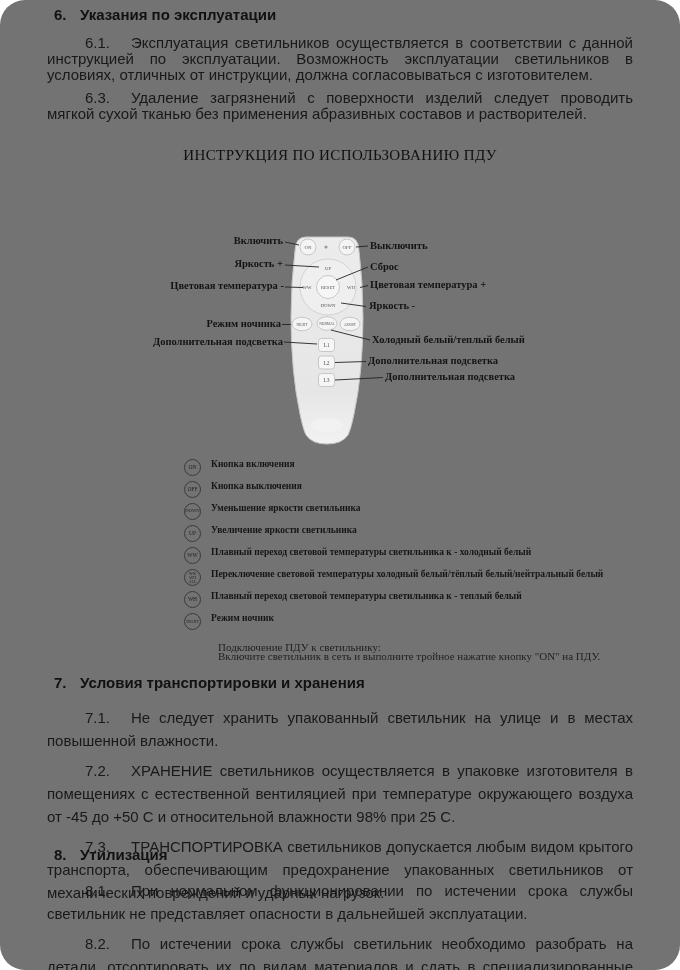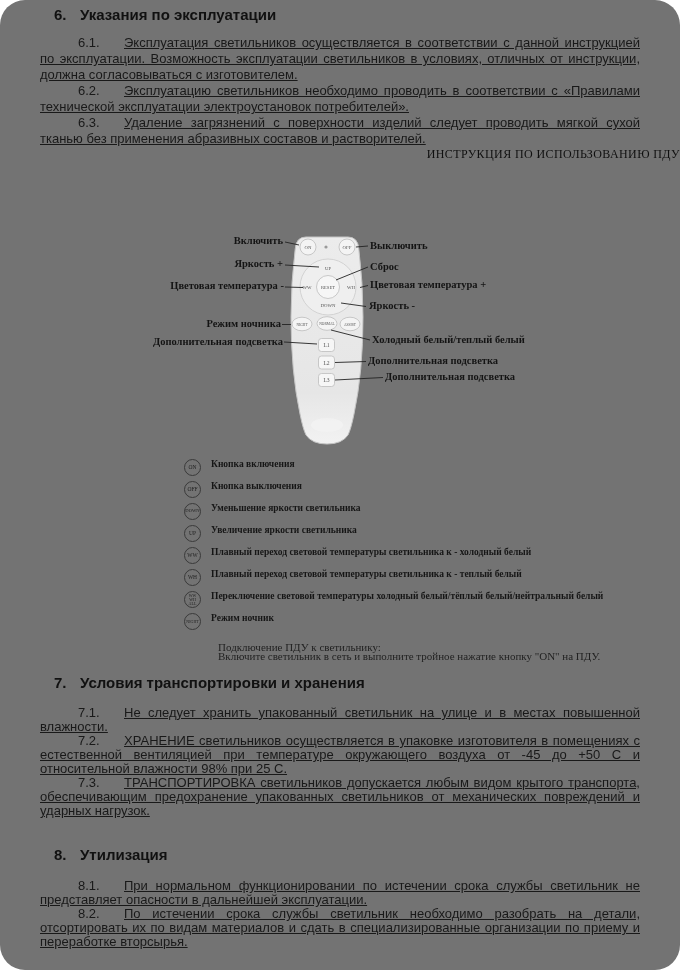--- a/index.html
+++ b/index.html
@@ -4,28 +4,28 @@
 <style>
   html,body { margin:0; padding:0; background:#ffffff; }
   .page {
     position:relative; width:680px; height:970px; background:#737373;
     font-family:"Liberation Sans", sans-serif; color:#161616; overflow:hidden;border-radius:25px;
   }
   .blk { position:absolute; left:40px; right:40px; }
   h2.sec { font-size:15px; font-weight:bold; margin:0; color:#111; }
   h2.sec .snum { display:inline-block; width:26px; margin-left:14px; }
   p.para {
-    font-size:13px; line-height:16px; text-align:justify; text-indent:38px;
-    margin:0; color:#191919;text-decoration:underline;
+    font-size:15px; line-height:16px; text-align:justify; text-indent:38px;
+    margin:7px; color:#191919;
   }
-  #sec7 p.para, #sec8 p.para { line-height:14px; }
+  #sec7 p.para, #sec8 p.para { line-height:23px; }
   .pnum { display:inline-block; width:46px; text-indent:0; }
   .pdu-title {
-    position:absolute; top:147px; left:0; width:100%; text-align:right;
-    font-family:"Liberation Serif", serif; font-size:12px; letter-spacing:0.4px;
+    position:absolute; top:147px; left:0; width:100%; text-align:center;
+    font-family:"Liberation Serif", serif; font-size:15px; letter-spacing:0.4px;
     color:#101010;
   }
   .diagram { position:absolute; top:222px; left:0; width:680px; height:238px; }
   .diagram svg { position:absolute; top:0; left:0; }
   .lbl {
     position:absolute; white-space:nowrap;
     font-family:"Liberation Serif", serif; font-weight:bold; font-size:10.5px; color:#141414;text-align:center;
   }
   .legend { position:absolute; top:459px; left:184px; }
   .lg-row { display:flex; align-items:flex-start; height:17px; margin-bottom:5px; }
@@ -47,21 +47,20 @@
   }
 </style>
 </head>
 <body>
 
 <div class="page">
 
   <section class="blk" id="sec6" style="top:6px">
     <h2 class="sec" style="margin-bottom:12px"><span class="snum">6.</span><span>Указания по эксплуатации</span></h2>
     <p class="para"><span class="pnum">6.1.</span><span>Эксплуатация светильников осуществляется в соответствии с данной инструкцией по эксплуатации. Возможность эксплуатации светильников в условиях, отличных от инструкции,  должна согласовываться с изготовителем.</span></p>
-    <p class="para"><span class="pnum">6.2.</span><span>Эксплуатацию светильников необходимо проводить в соответствии с «Правилами технической эксплуатации электроустановок потребителей».</span></p>
     <p class="para"><span class="pnum">6.3.</span><span>Удаление загрязнений с поверхности изделий следует проводить мягкой сухой тканью без применения абразивных составов и растворителей.</span></p>
   </section>
 
   <div class="pdu-title">ИНСТРУКЦИЯ ПО ИСПОЛЬЗОВАНИЮ ПДУ</div>
 
   <div class="diagram">
     <svg width="680" height="238" viewBox="0 0 680 238">
       <defs>
         <linearGradient id="bodyGrad" x1="0" y1="0" x2="0" y2="1">
           <stop offset="0" stop-color="#ececec"></stop>
@@ -147,28 +146,28 @@
     </div>
     <div class="lg-row">
       <span class="lg-circle">UP</span>
       <span class="lg-label">Увеличение яркости светильника</span>
     </div>
     <div class="lg-row">
       <span class="lg-circle">WW</span>
       <span class="lg-label">Плавный переход световой температуры светильника к - холодный белый</span>
     </div>
     <div class="lg-row">
-      <span class="lg-circle">WH</span>
-      <span class="lg-label">Плавный переход световой температуры светильника к - теплый белый</span>
-    </div>
-    <div class="lg-row">
       <span class="lg-circle tiny">WW
 WH
 ALL</span>
       <span class="lg-label">Переключение световой температуры холодный белый/тёплый белый/нейтральный белый</span>
+    </div>
+    <div class="lg-row">
+      <span class="lg-circle">WH</span>
+      <span class="lg-label">Плавный переход световой температуры светильника к - теплый белый</span>
     </div>
     <div class="lg-row">
       <span class="lg-circle tiny">NIGHT</span>
       <span class="lg-label">Режим ночник</span>
     </div>
   </div>
 
   <div class="note">
     <div>Подключение ПДУ к светильнику:</div>
     <div>Включите светильник в сеть и выполните тройное нажатие кнопку "ON" на ПДУ.</div>

